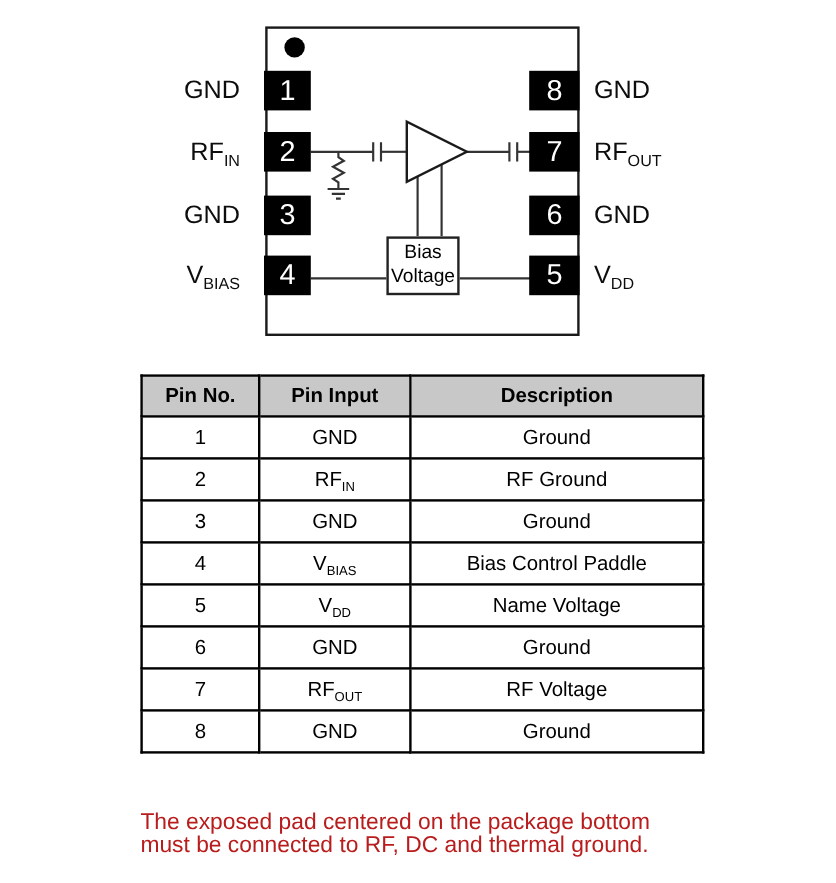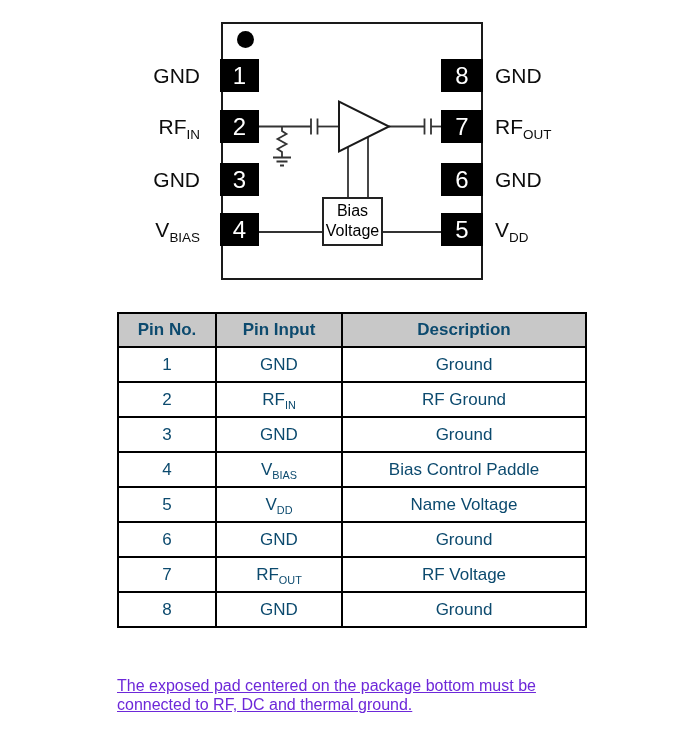--- a/index.html
+++ b/index.html
@@ -21,27 +21,27 @@
   .pin-label.lleft{left:60px;width:140px;text-align:right;}
   .pin-label.lright{left:495px;width:160px;text-align:left;}
   .pin-label.r1{top:62px}.pin-label.r2{top:113px}.pin-label.r3{top:166px}.pin-label.r4{top:216px}
   .bias-box{position:absolute;left:322px;top:197px;width:61px;height:49px;background:#fff;
     border:2px solid #222;box-sizing:border-box;text-align:center;font-size:16px;line-height:20px;
     padding-top:2px;color:#000;}
 
   
   .pin-table{position:absolute;left:117px;top:312px;border-collapse:collapse;table-layout:fixed;}
   .pin-table th,.pin-table td{border:2px solid #000;text-align:center;vertical-align:middle;
-    font-size:17px;color:#0c4a6e;padding:0;height:33px;overflow:hidden;}
+    font-size:17px;color:#000000;padding:0;height:33px;overflow:hidden;}
   .pin-table th{background:#c8c8c8;font-weight:bold;height:32px;}
   .col-no{width:98px}.col-name{width:126px}.col-desc{width:244px}
   .pin-table sub{font-size:64%;line-height:0;}
 
   
-  .note{position:absolute;left:117px;top:676px;width:470px;font-size:16px;line-height:19px;color:#6d28d9;text-decoration:underline;}
+  .note{position:absolute;left:117px;top:676px;width:470px;font-size:19px;line-height:19px;color:#b91c1c;}
 </style>
 </head>
 <body>
 
 <div class="canvas">
 
   <div class="package-outline"></div>
 
   <svg class="schematic-svg" viewBox="0 0 697 300">
     <g stroke="#333" stroke-width="1.8" fill="none">

